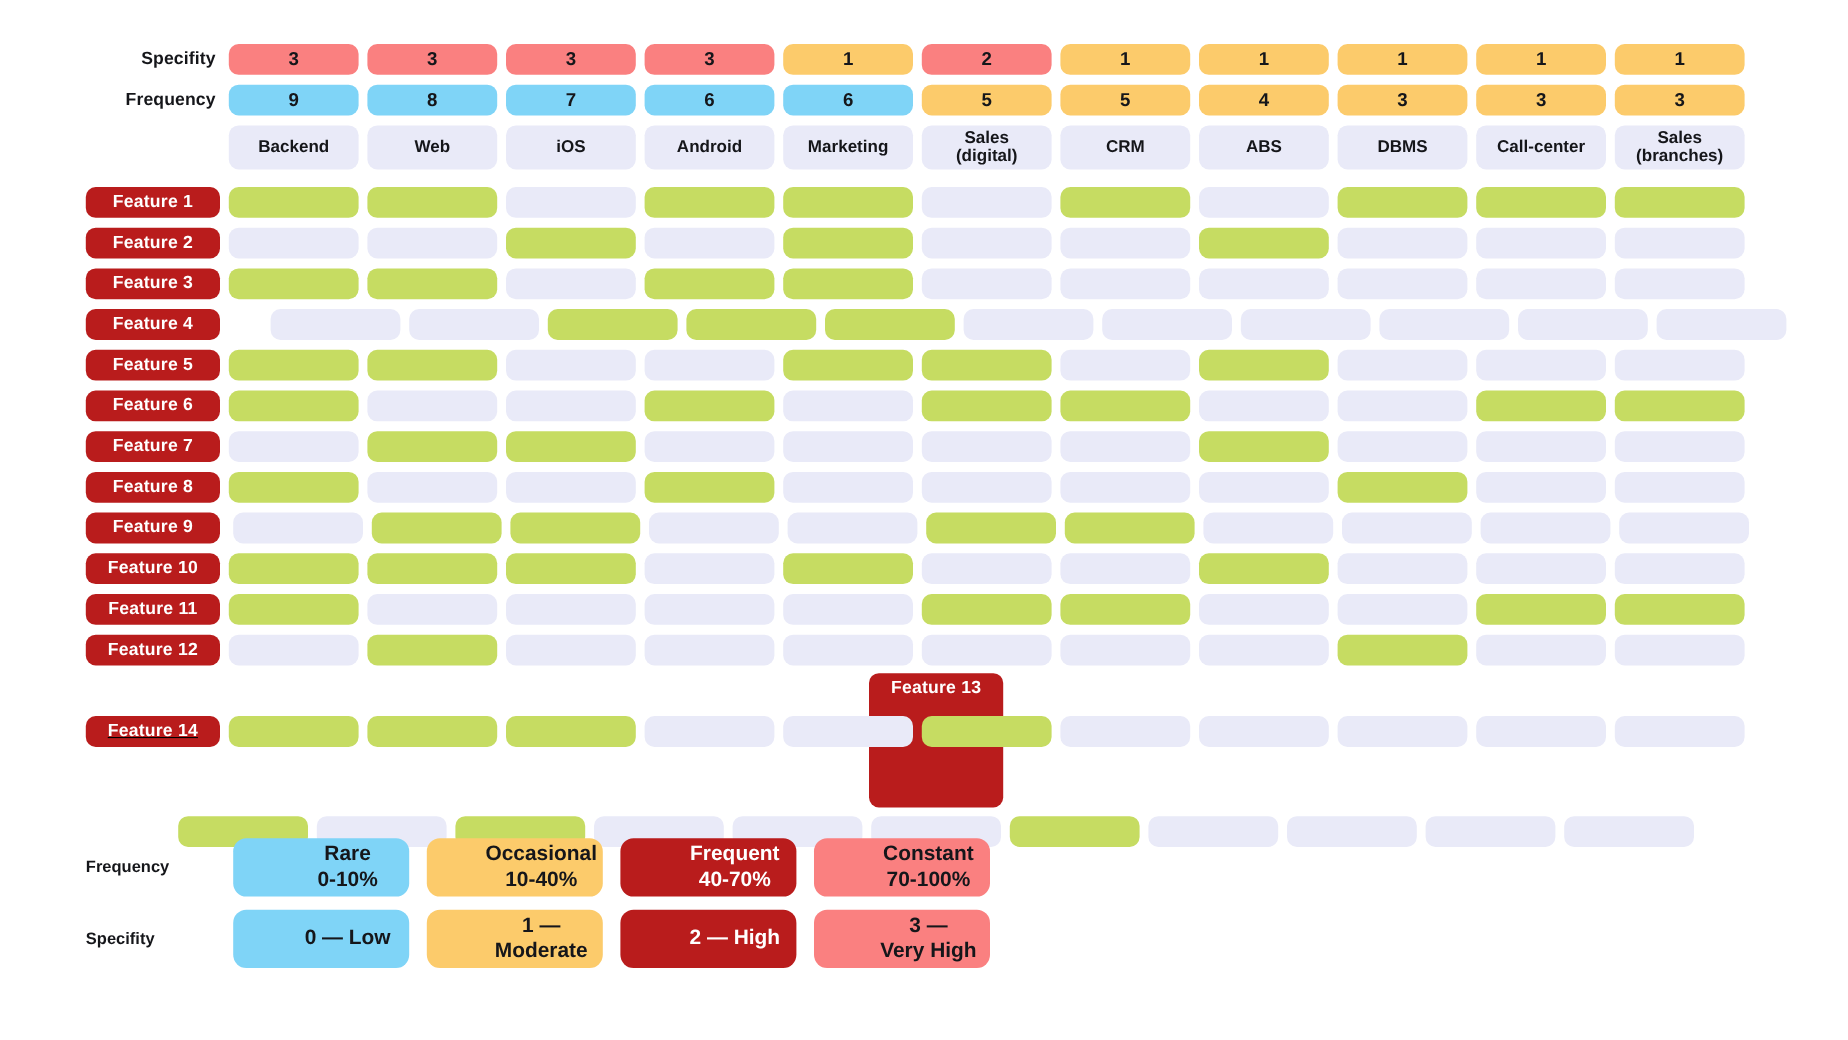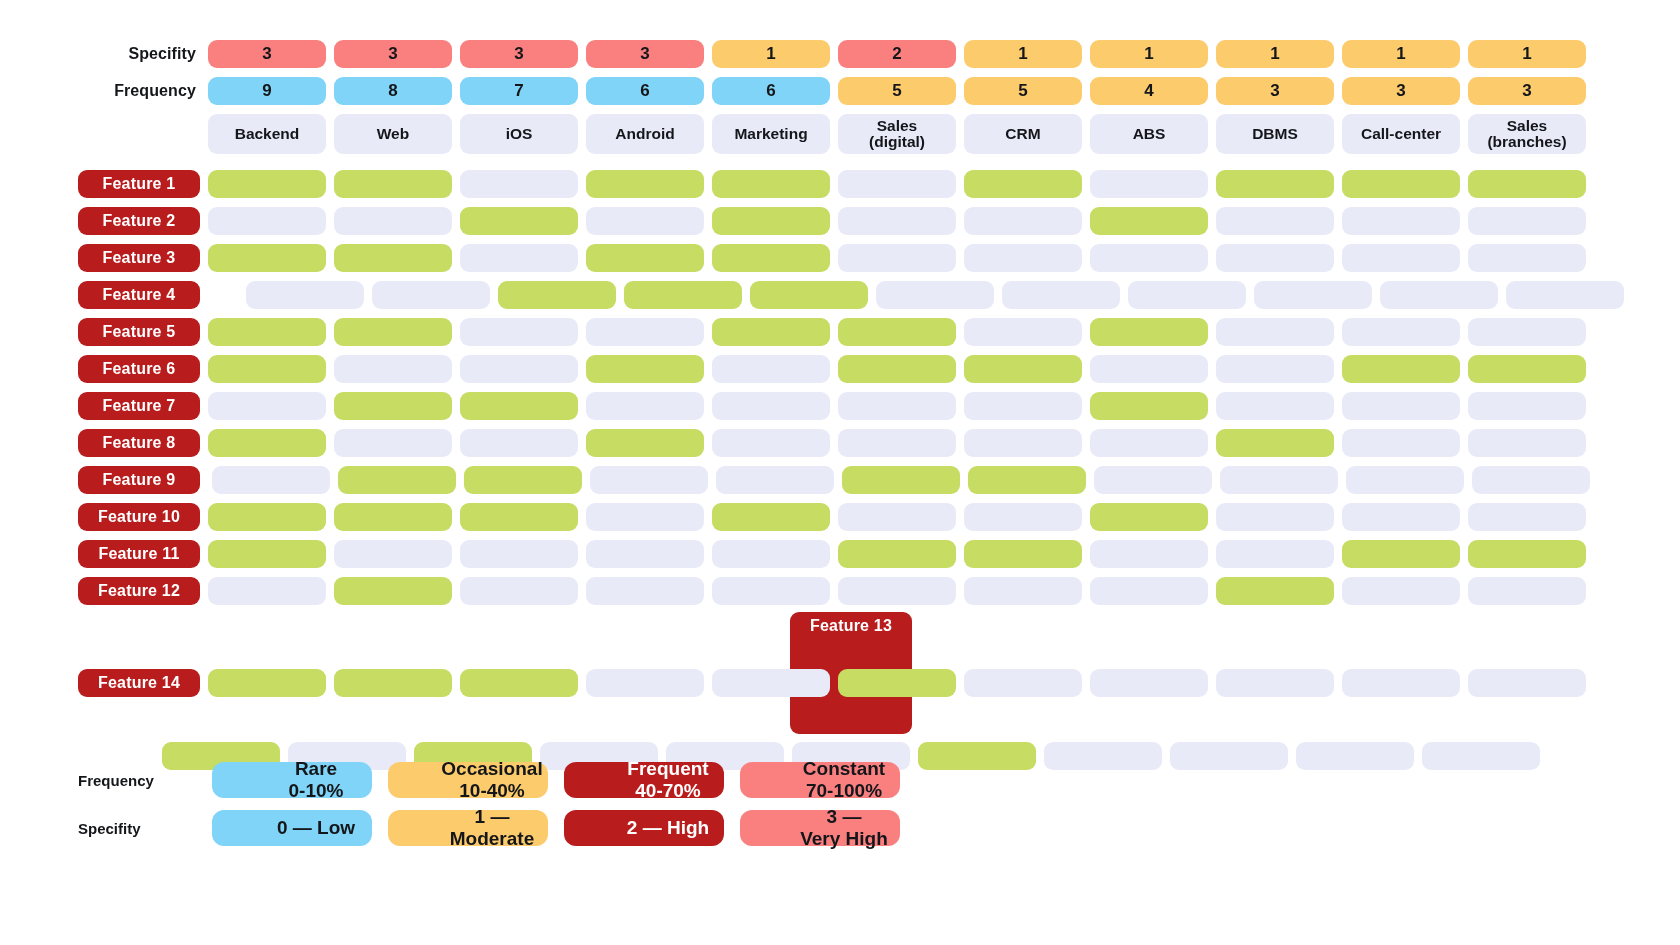--- a/index.html
+++ b/index.html
@@ -109,21 +109,21 @@
   .llabel {
     width: 118px;
     flex: 0 0 118px;
     font-size: 15px;
     font-weight: bold;
     color: #15161a;
   }
   .lchip {
     width: 160px;
     flex: 0 0 160px;
-    height: 36px;
+    height: 53px;
     border-radius: 12px;
     display: flex;
     flex-direction: column;
     align-items: center;
     justify-content: center;
     font-size: 19px;
     font-weight: bold;
     color: #15161a;
     line-height: 1.18;
     text-align: center;
@@ -416,21 +416,21 @@
             <div class="cell c-empty"></div>
             <div class="cell c-empty"></div>
             <div class="cell c-empty"></div>
             <div class="cell c-green"></div>
             <div class="cell c-empty"></div>
             <div class="cell c-empty"></div>
             <div class="cell c-empty"></div>
             <div class="cell c-empty"></div>
           </div>
         </div>
-        <div class="mrow" style="margin-top: 24px;">
+        <div class="mrow" style="margin-top: 6px; text-decoration: underline;">
           <div class="rowlabel chip">Feature 14</div>
           <div style="display: flex; gap: 8px;">
             <div class="cell c-green"></div>
             <div class="cell c-green"></div>
             <div class="cell c-green"></div>
             <div class="cell c-empty"></div>
             <div class="cell c-empty"></div>
             <div class="cell c-green"></div>
             <div class="cell c-empty"></div>
             <div class="cell c-empty"></div>

